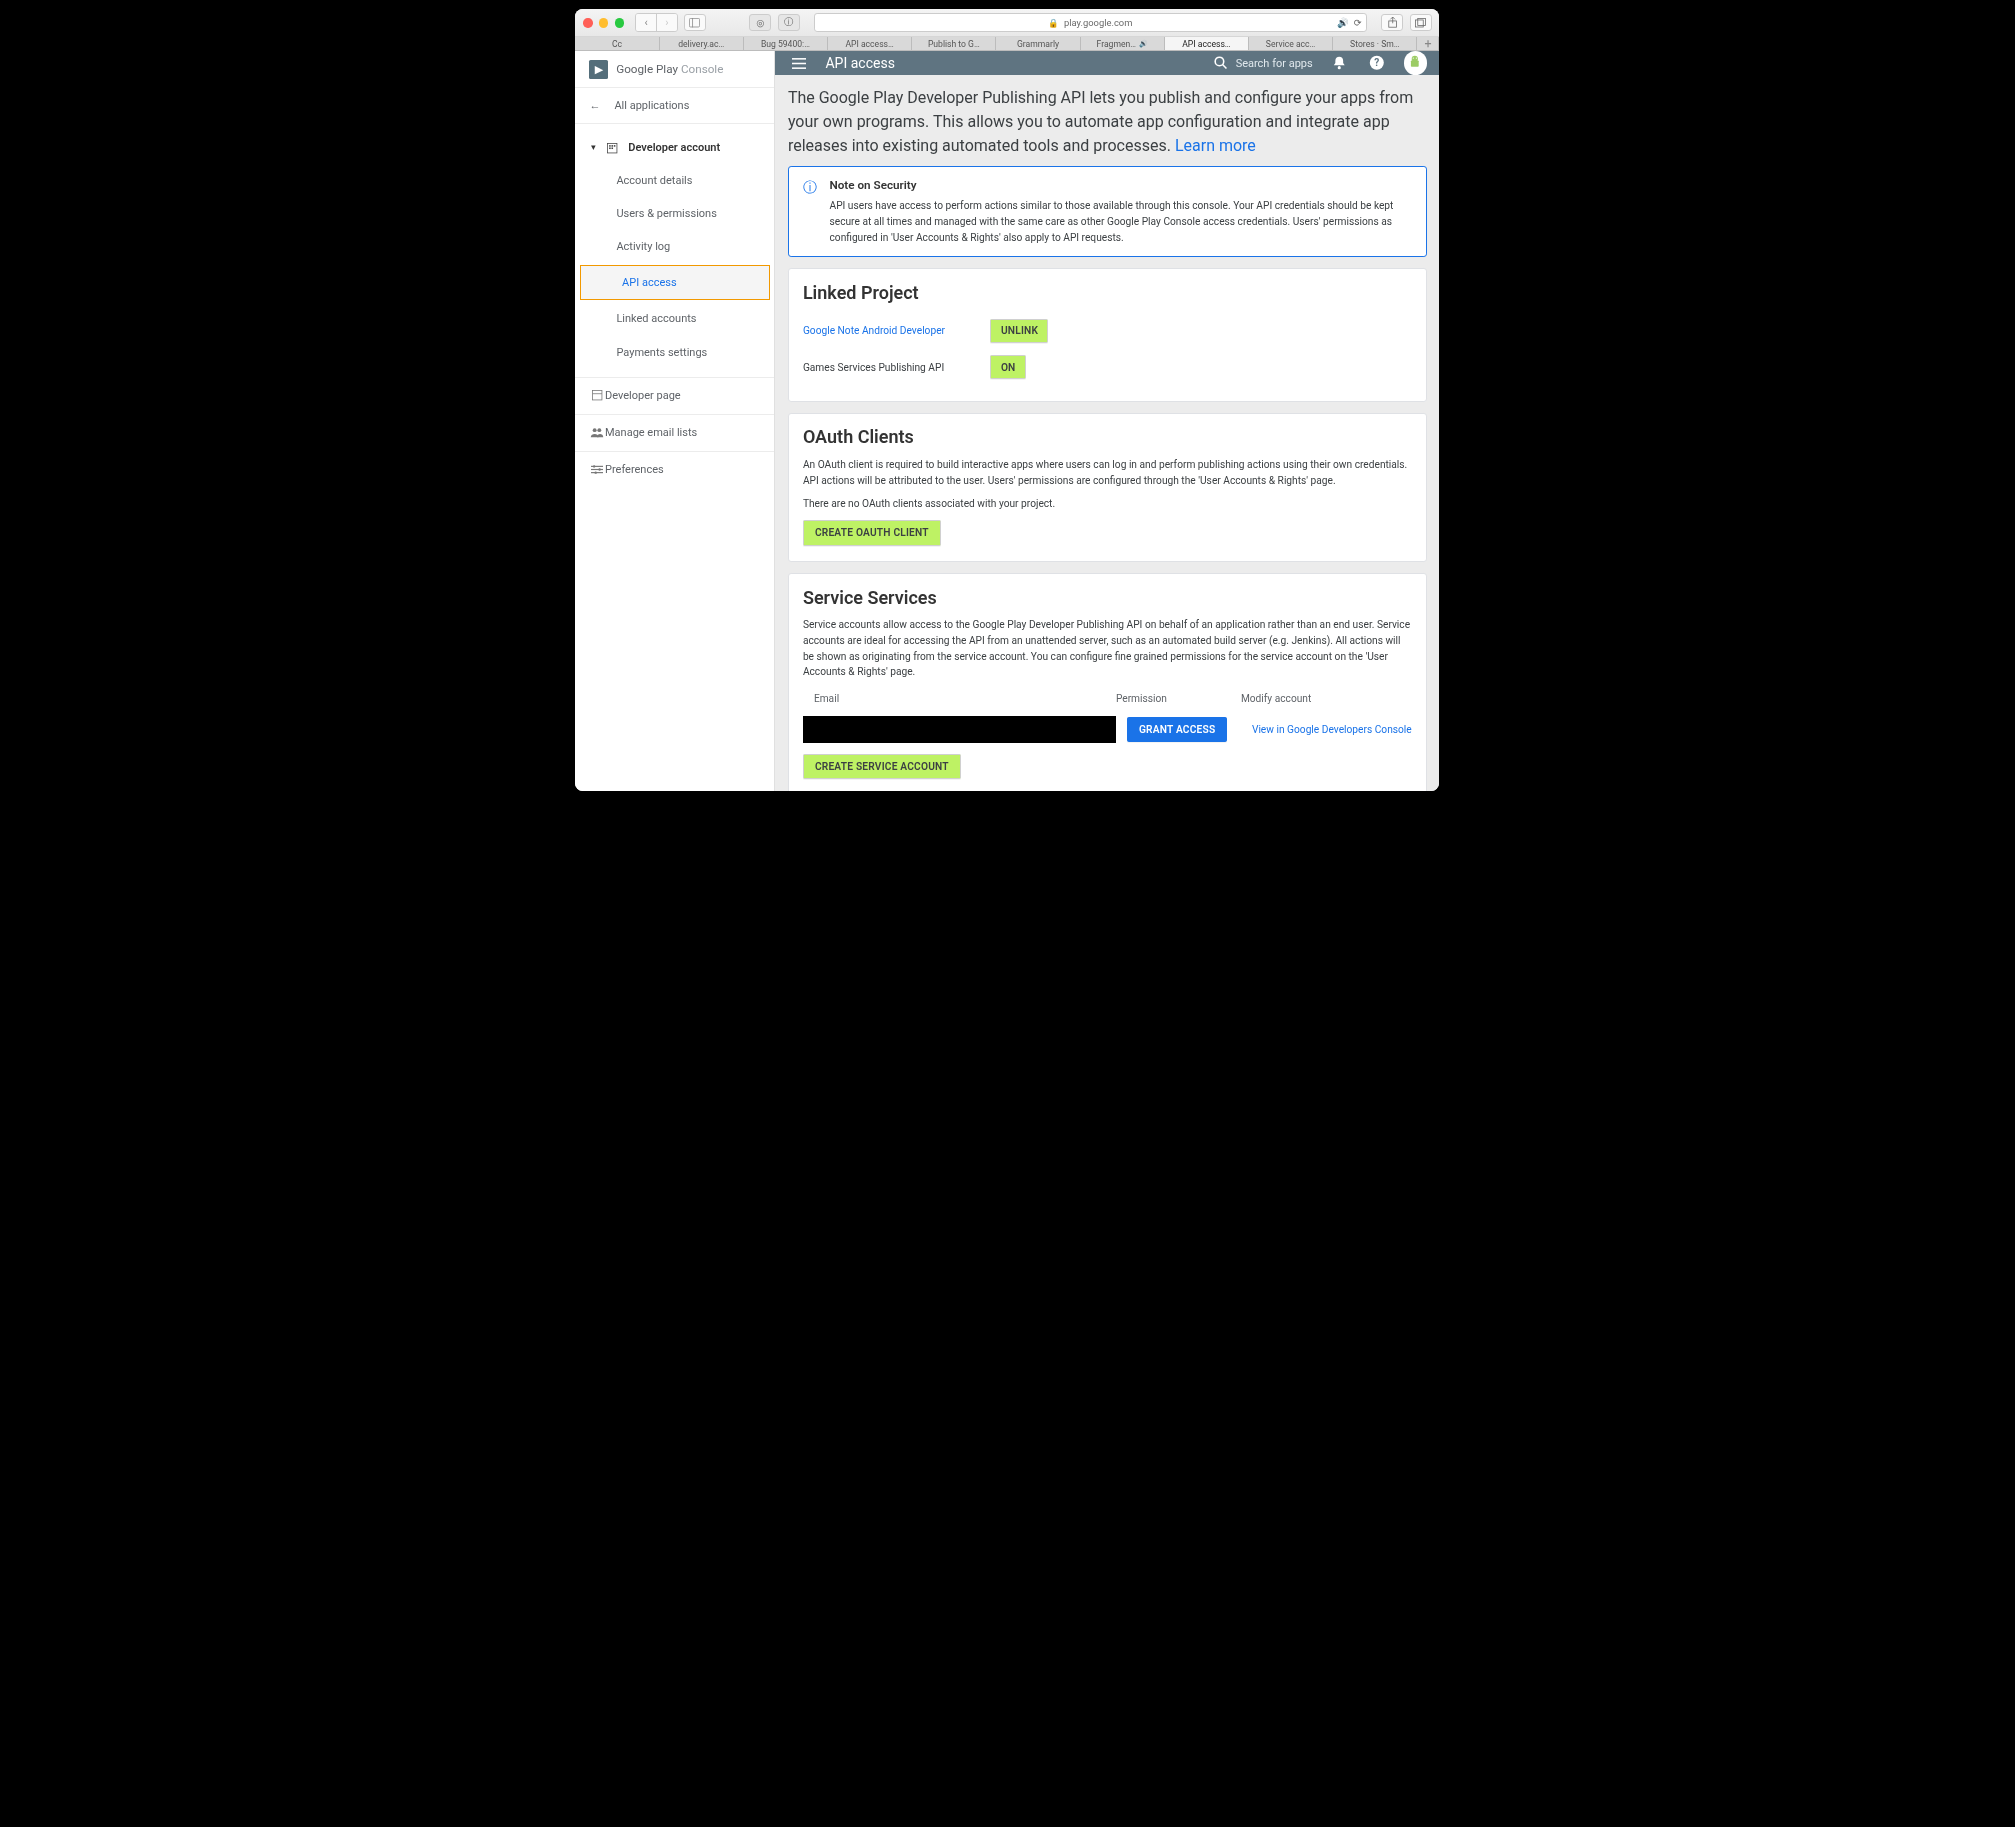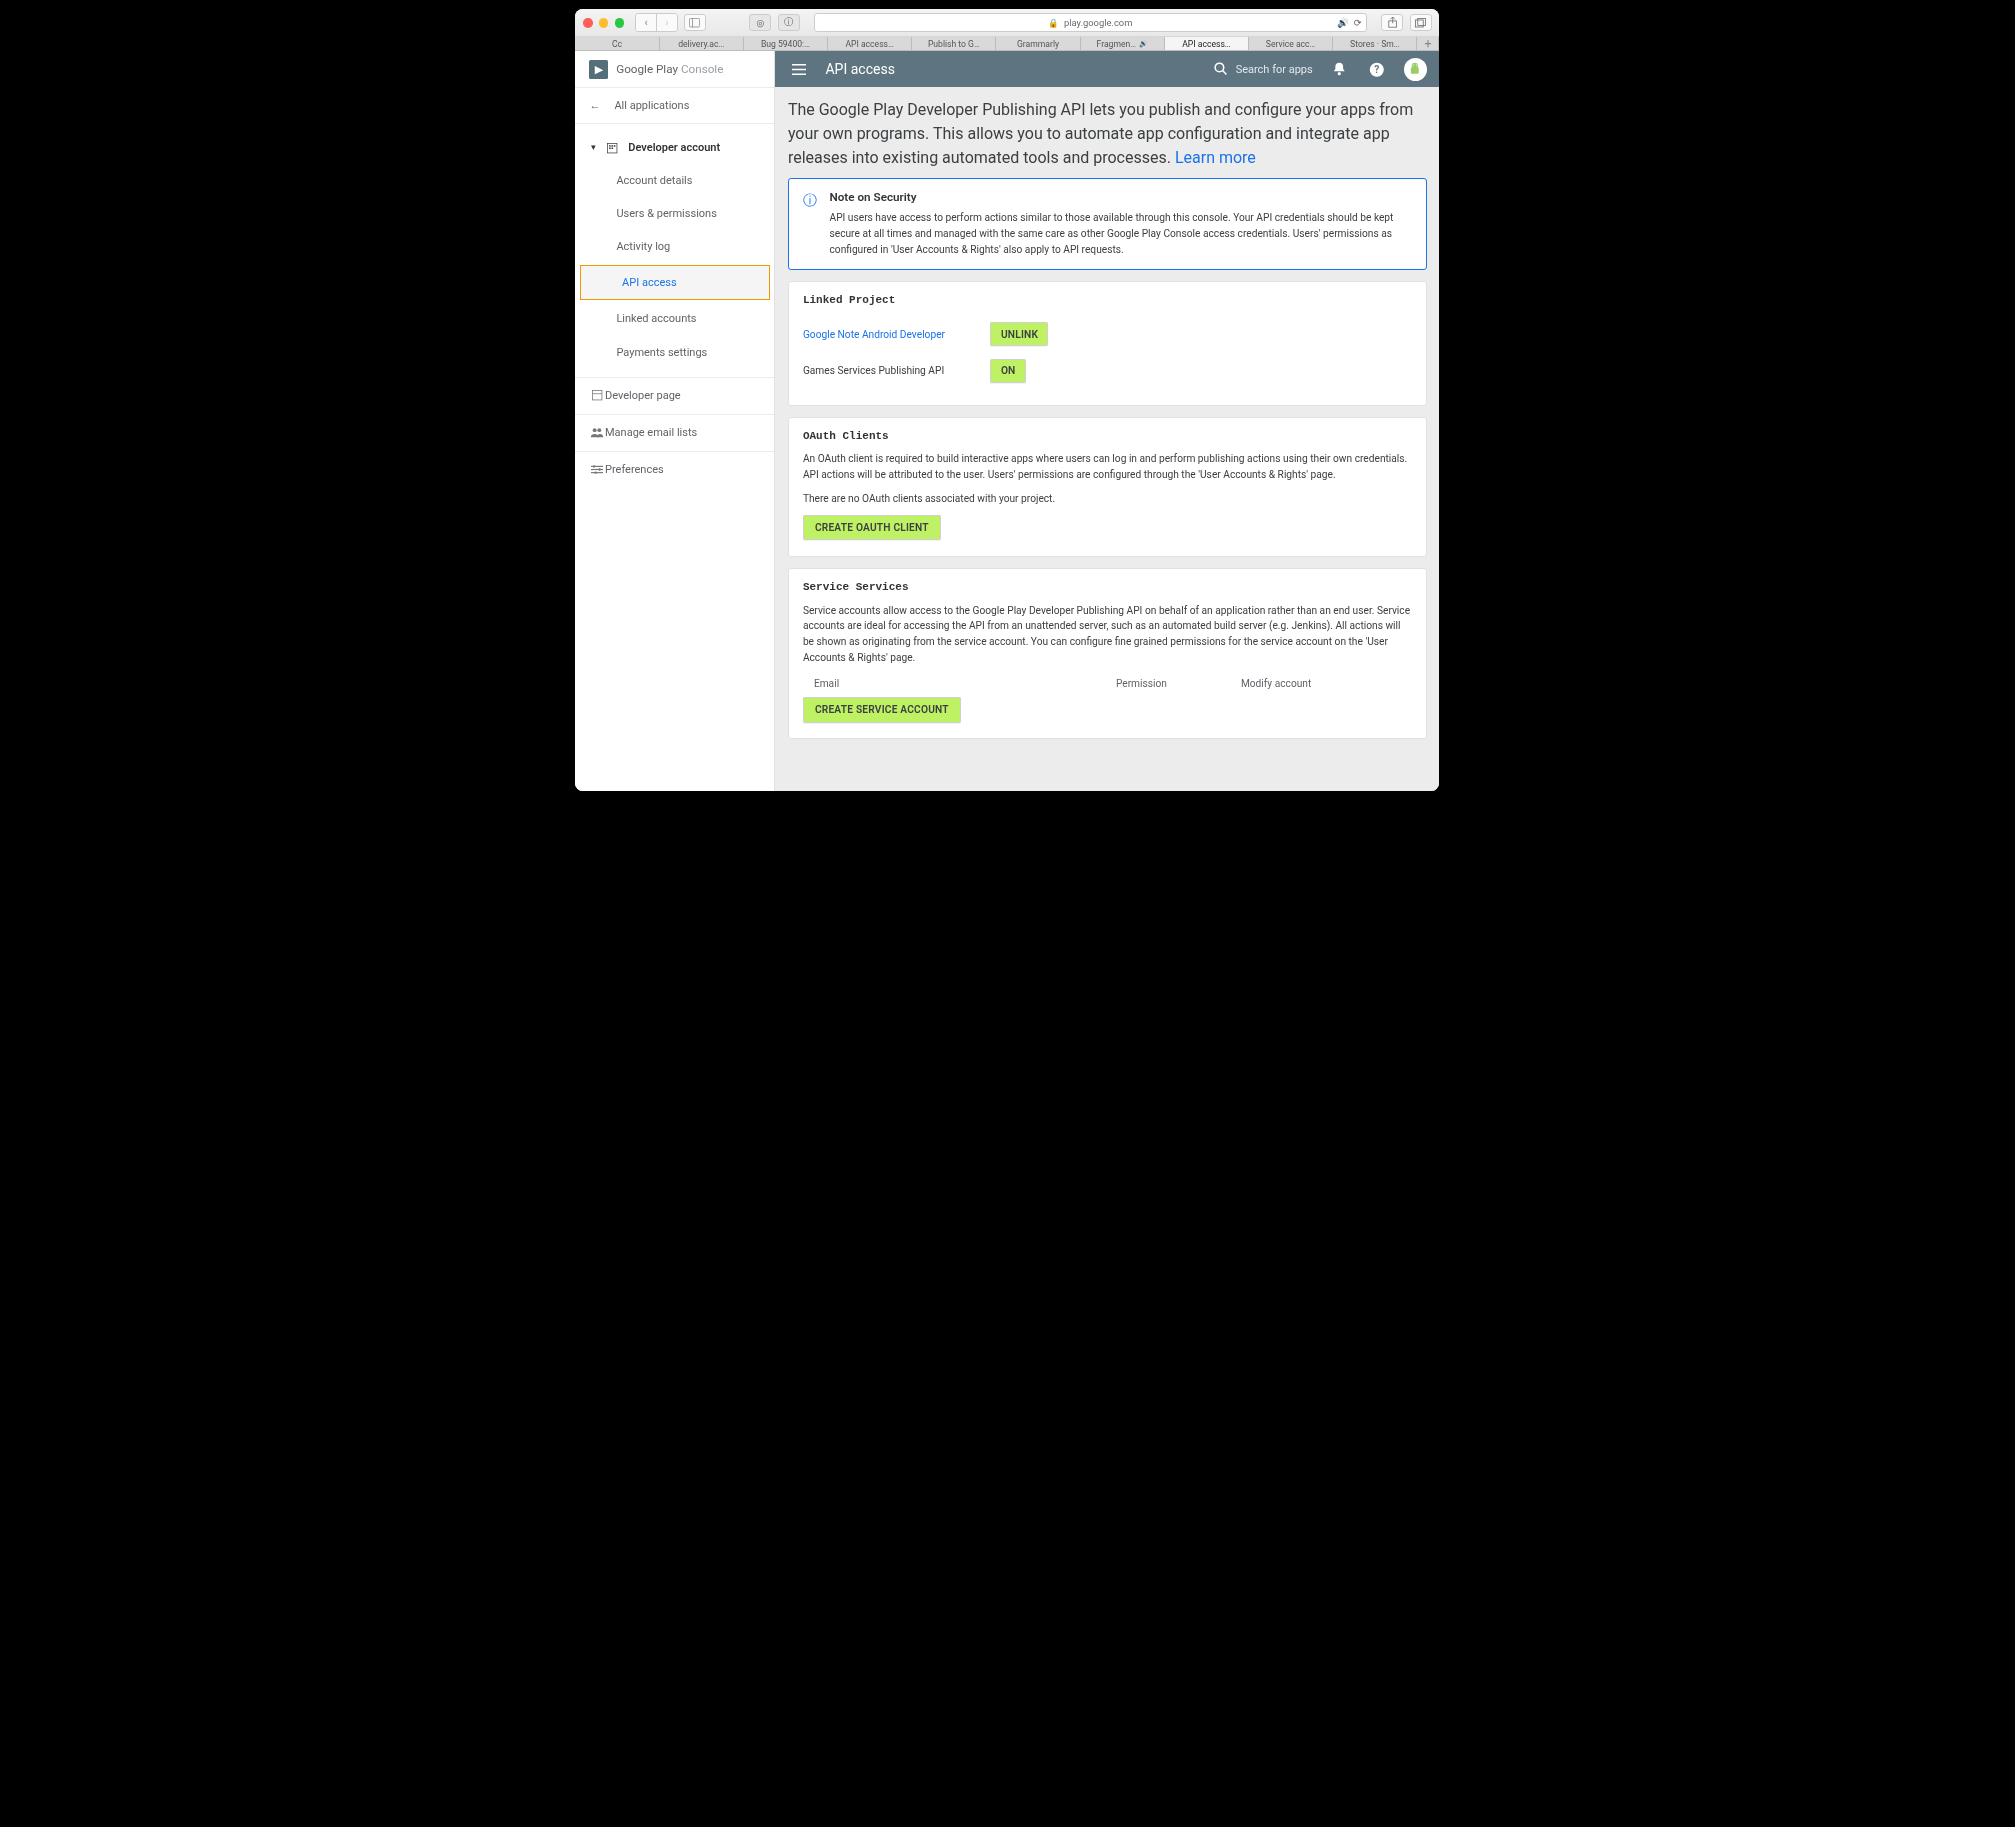--- a/index.html
+++ b/index.html
@@ -57,21 +57,21 @@
   .intro a{color:#1a73e8;text-decoration:none;}
   
   .card{background:#fff;border:0.8px solid #dfe1e5;border-radius:3.1px;margin-bottom:11px;}
   .note{border:0.8px solid #1a73e8;}
   .note-in{display:flex;gap:11px;padding:11px 14px;}
   .note .ic{color:#1a73e8;flex:0 0 15.6px;font-size:14px;margin-top:1.6px;}
   .note h3{font-size:11.7px;font-weight:600;margin-bottom:6.3px;}
   .note p{font-size:10.2px;line-height:1.55;color:#3c4043;}
   
   .sec{padding:12.5px 14px 15.6px;}
-  .sec h3{font-size:11px;font-weight:600;margin-bottom:9.4px;font-family:Liberation Mono, monospace;}
+  .sec h3{font-size:18px;font-weight:600;margin-bottom:9.4px;}
   .row{display:flex;align-items:center;padding:6.3px 0;gap:15.6px;font-size:10.2px;color:#3c4043;}
   .row .lbl{width:172px;}
   .row a{color:#1a73e8;text-decoration:none;}
   .btn{display:inline-block;padding:6.3px 11px;border:0.8px solid #d0d0d0;background:#bef264;border-radius:1.6px;font-size:10.2px;font-weight:600;color:#3c4043;letter-spacing:0.2px;cursor:pointer;box-shadow:0 0.8px 0.8px rgba(0,0,0,.05);}
   .btn.small{padding:5.5px 9.4px;}
   .btn.primary{background:#1a73e8;color:#fff;border-color:#1a73e8;}
   
   .para{font-size:10.2px;line-height:1.55;color:#3c4043;margin-bottom:7.8px;}
   
   .thead{display:flex;padding:4.7px 0 7.8px;color:#5f6368;font-size:10.2px;}
@@ -319,20 +319,25 @@
 
         <div class="card">
           <div class="sec">
             <h3>Service Services</h3>
             <p class="para">Service accounts allow access to the Google Play Developer Publishing API on behalf of an application rather than an end user. Service accounts are ideal for accessing the API from an unattended server, such as an automated build server (e.g. Jenkins). All actions will be shown as originating from the service account. You can configure fine grained permissions for the service account on the 'User Accounts &amp; Rights' page.</p>
             <div class="thead">
               <div class="th-email">Email</div>
               <div class="th-perm">Permission</div>
               <div class="th-mod">Modify account</div>
             </div>
+            <div class="trow">
+              <div class="blackbox"></div>
+              <div class="perm"><span class="btn primary">GRANT ACCESS</span></div>
+              <div class="mod"><a href="#">View in Google Developers Console</a></div>
+            </div>
             <span class="btn">CREATE SERVICE ACCOUNT</span>
           </div>
         </div>
 
       </div>
     </div>
   </div>
 
 </div>
 </div>

